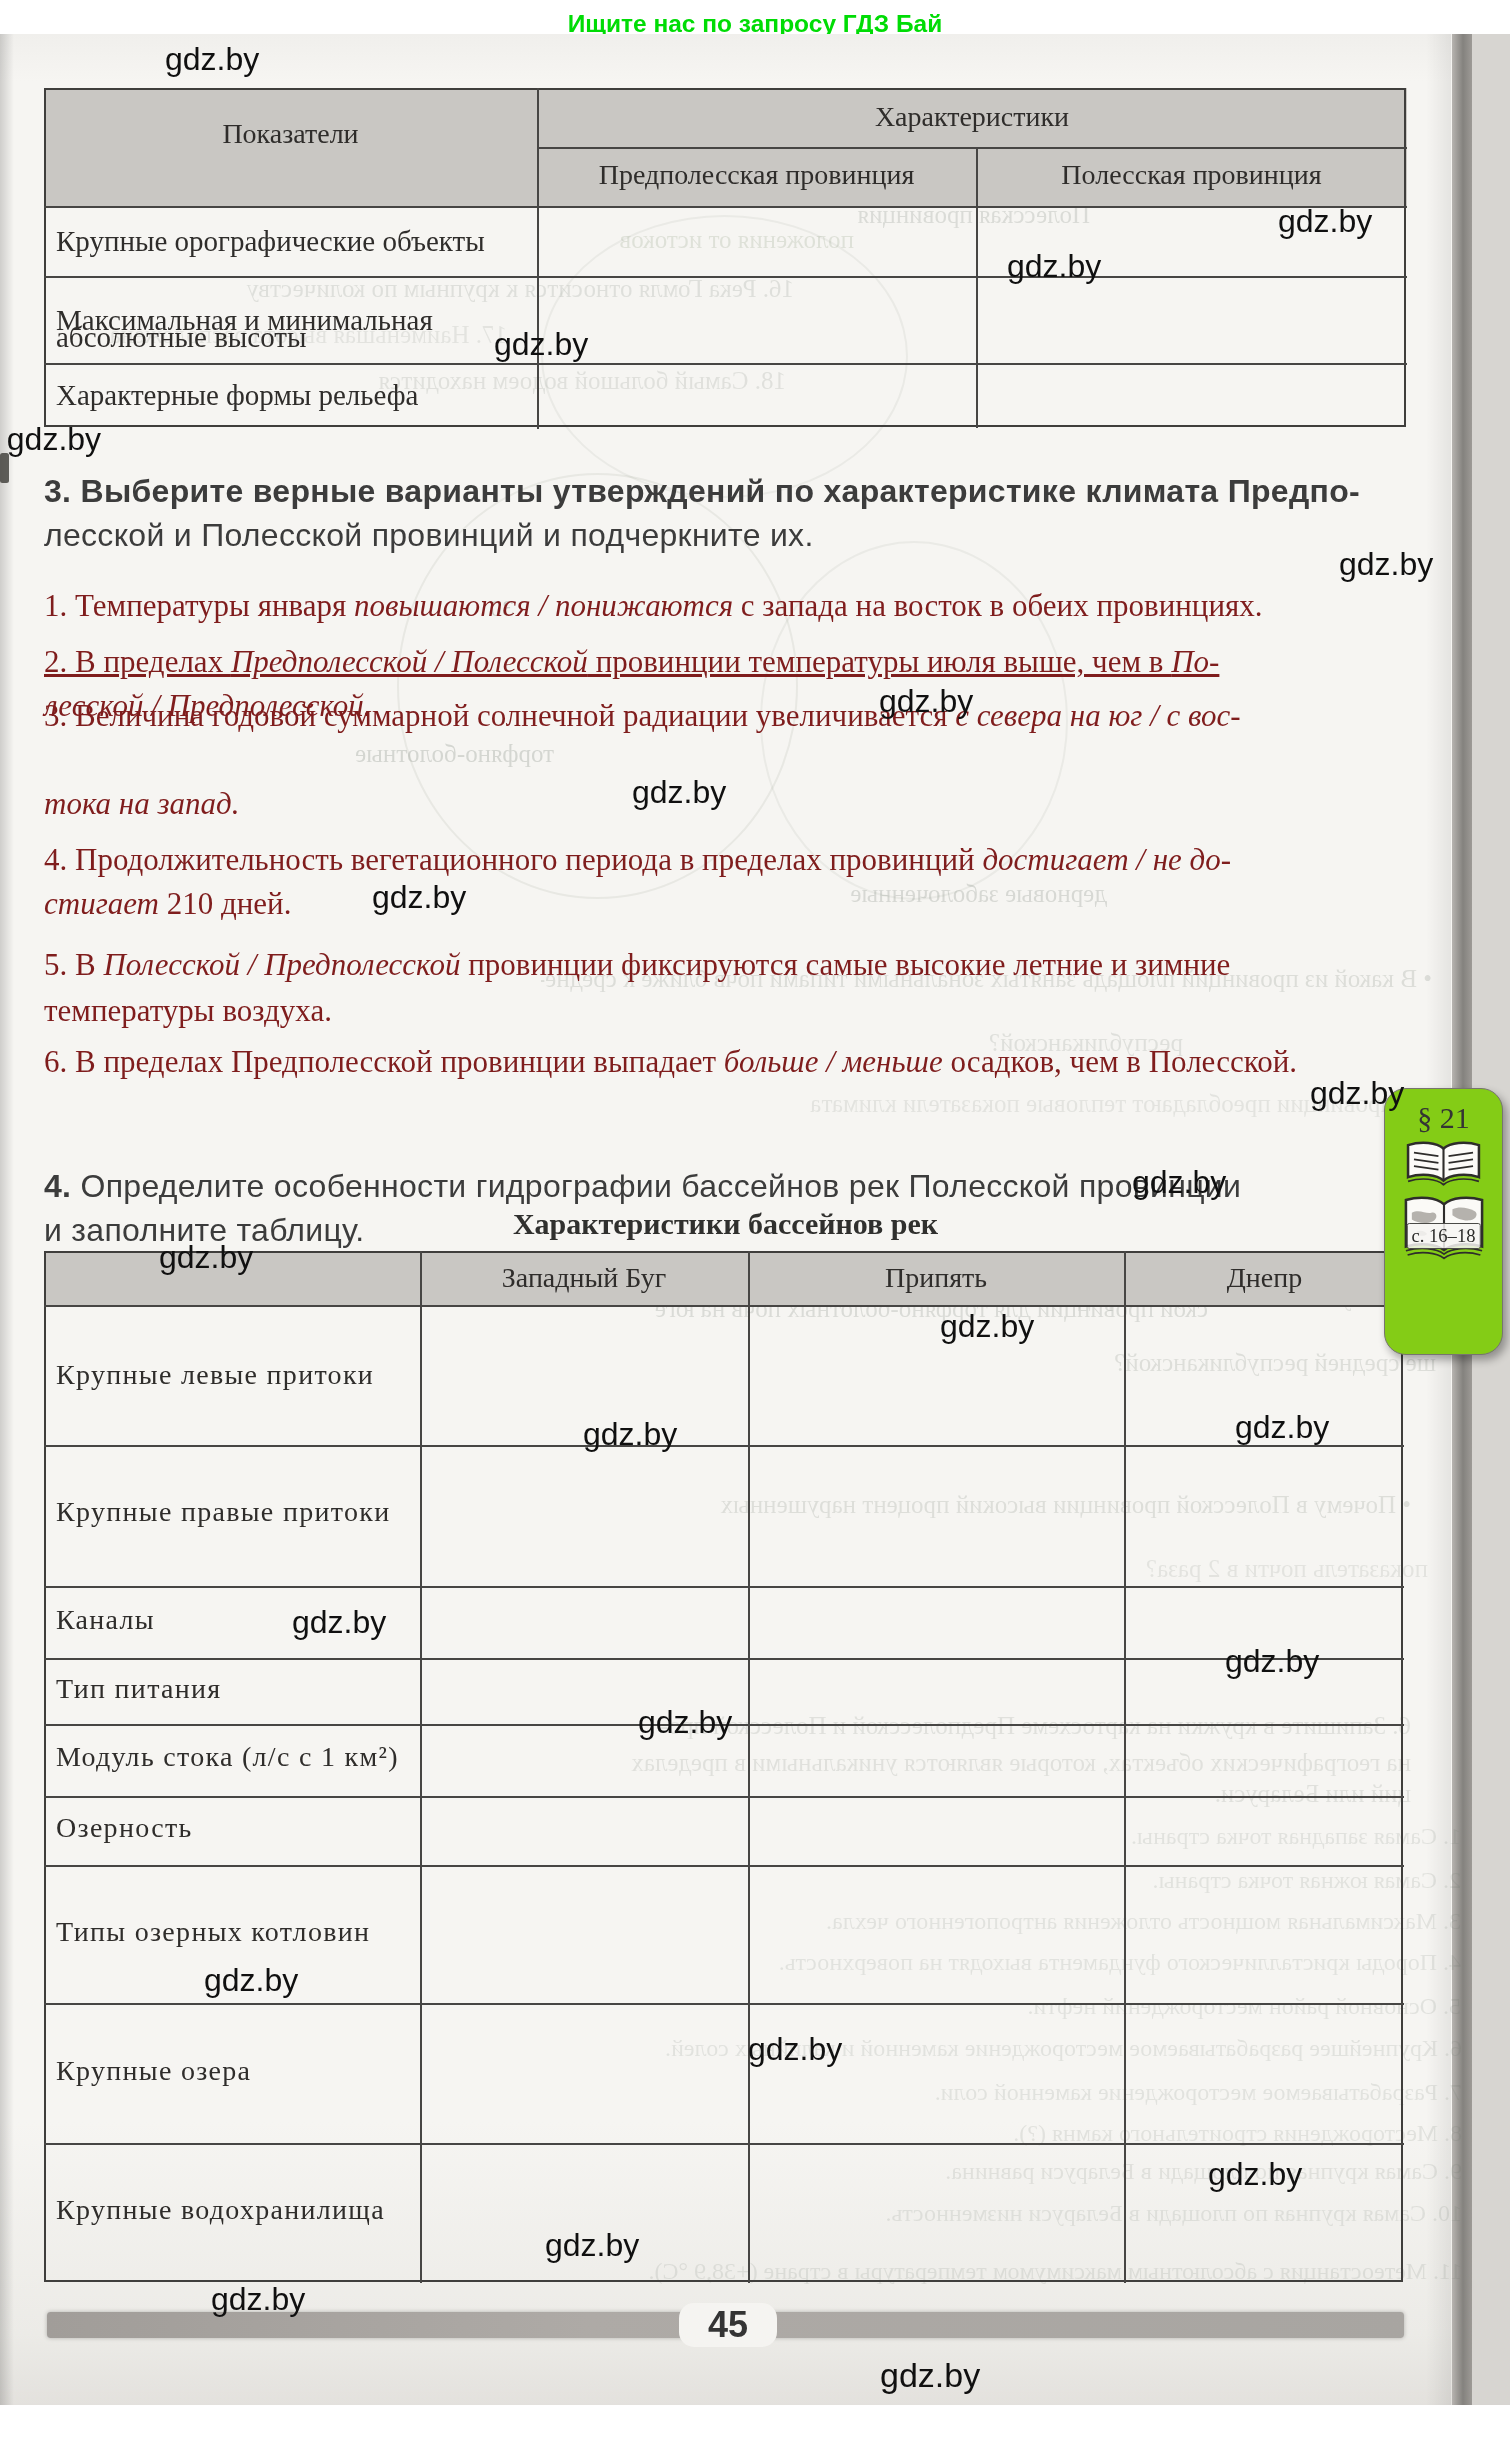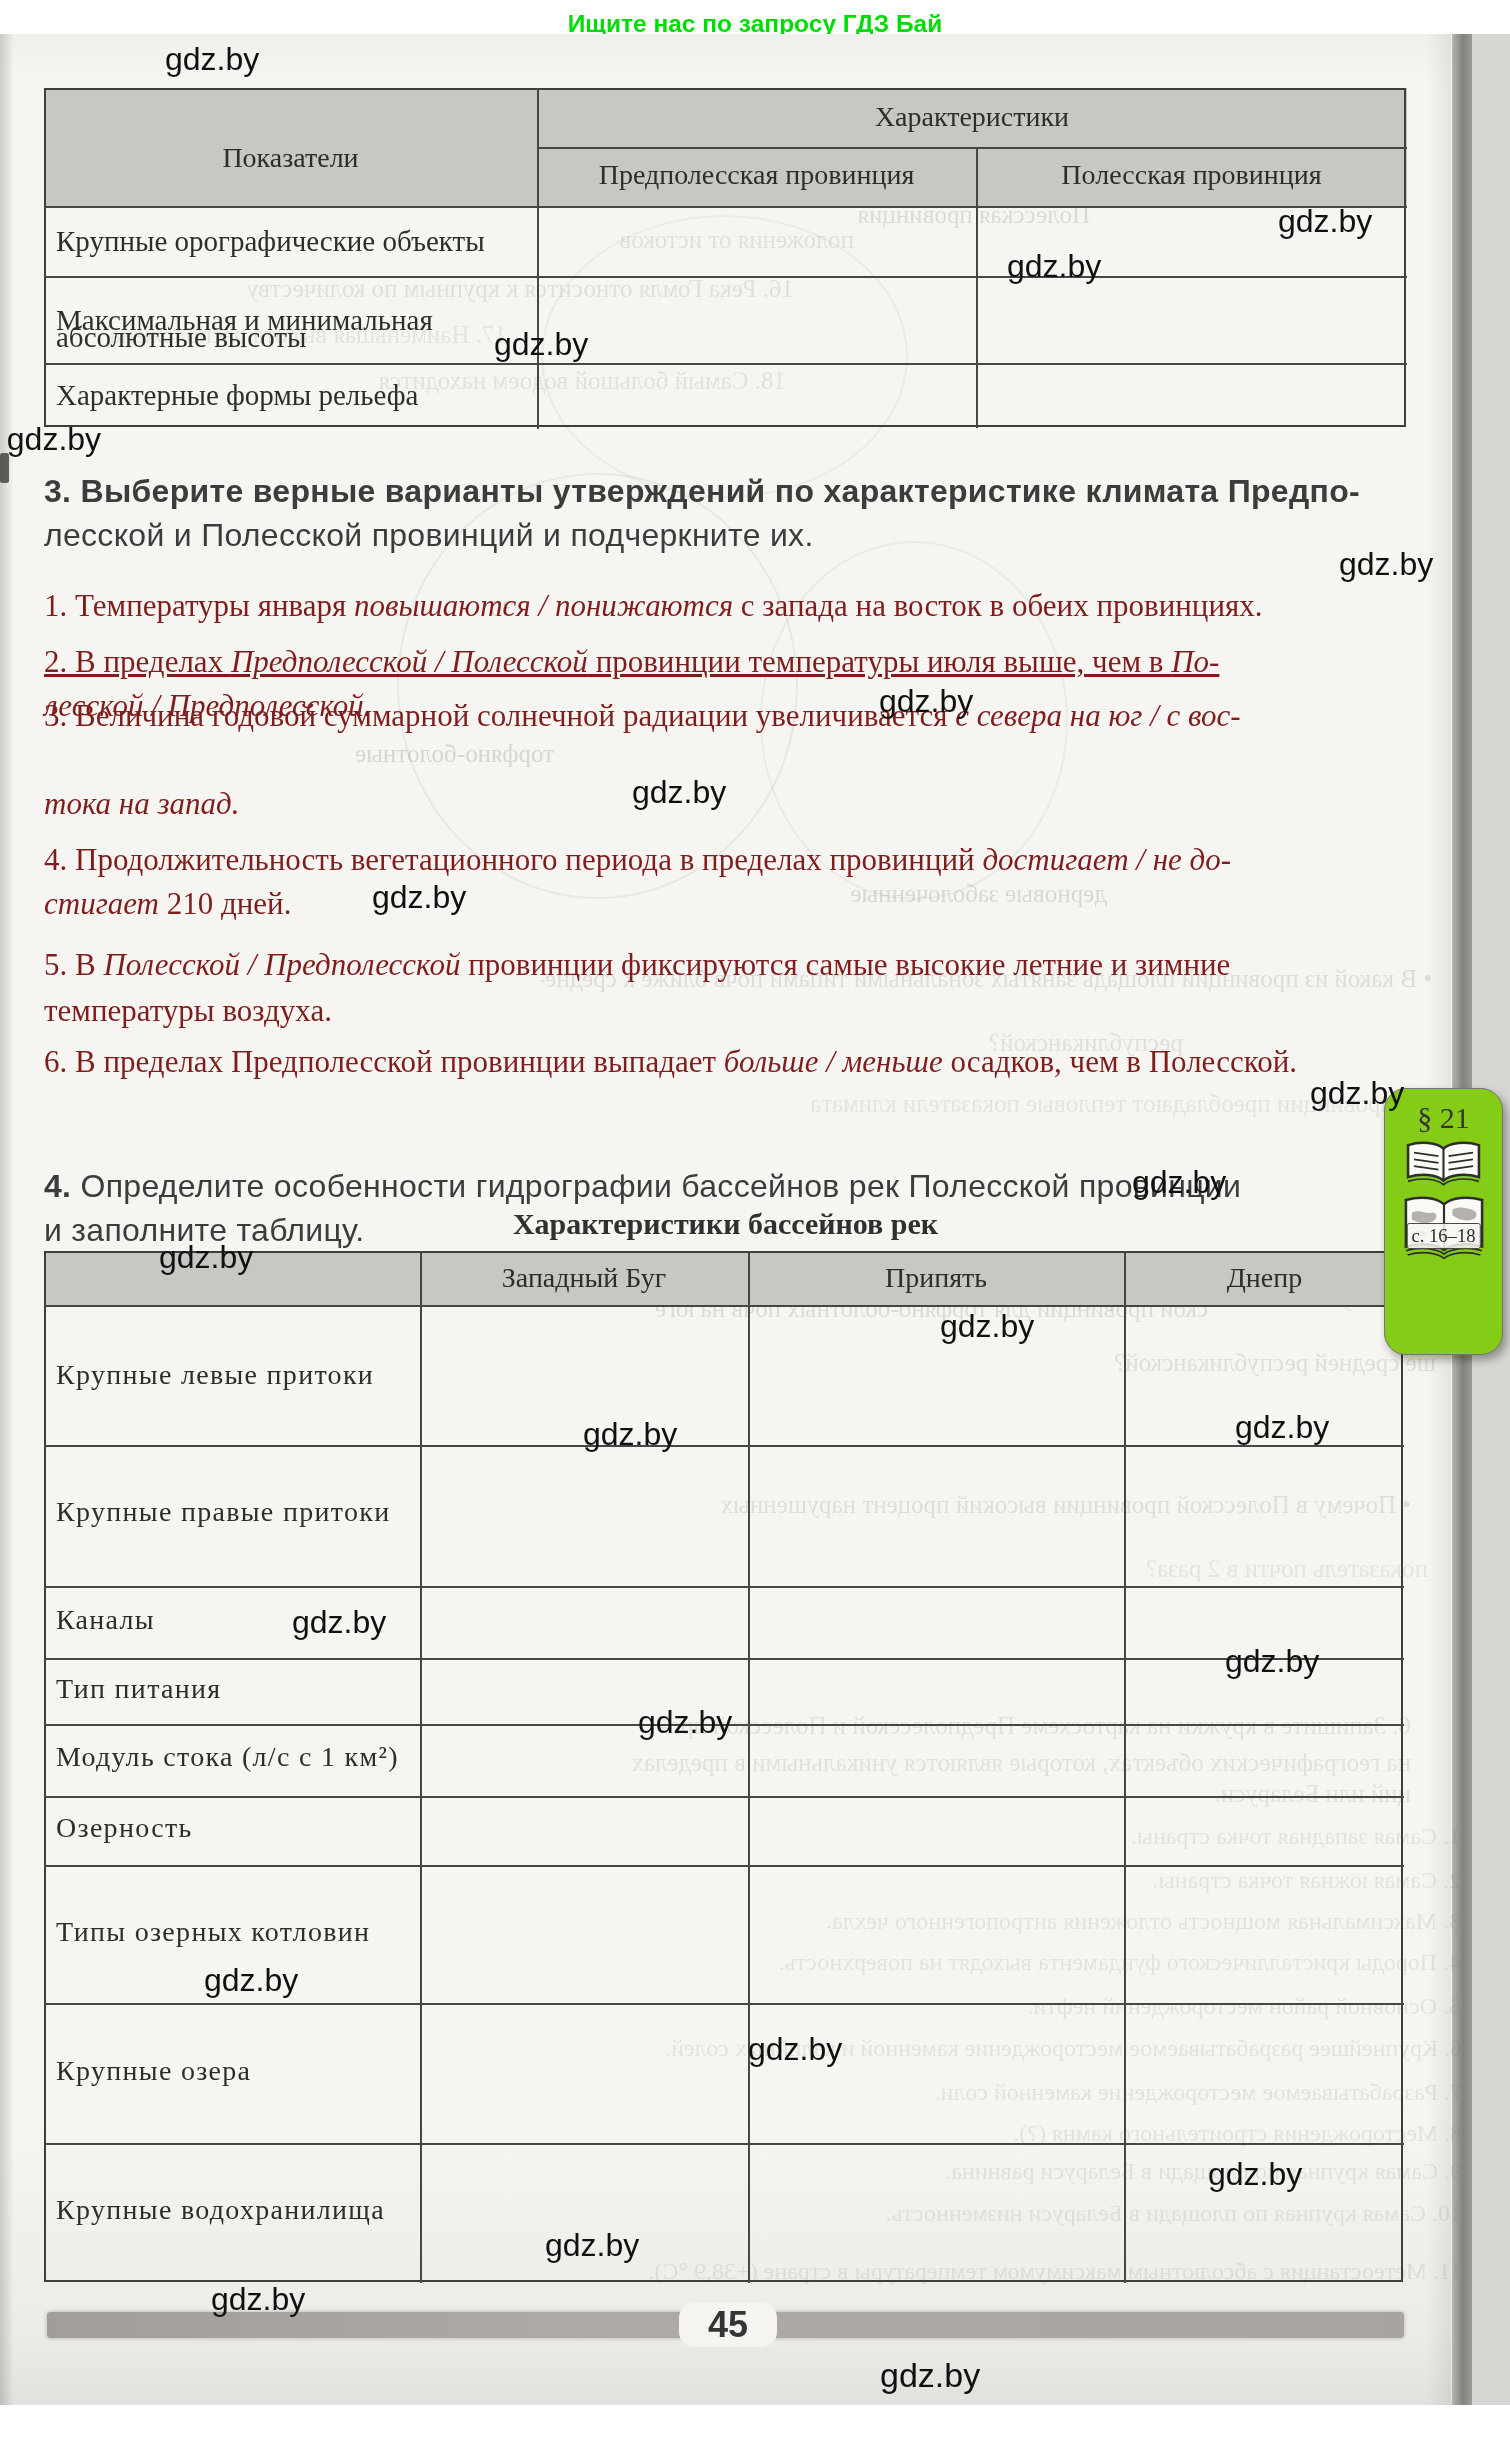--- a/index.html
+++ b/index.html
@@ -115,21 +115,21 @@
   <div class="fill" style="left:44px;top:88px;width:1363px;height:118px;"></div>
   <div class="outer" style="left:44px;top:88px;width:1358px;height:335px;"></div>
   <div class="vl" style="left:537px;top:88px;height:341px;"></div>
   <div class="vl" style="left:976px;top:147px;height:281px;"></div>
   <div class="hl" style="left:537px;top:147px;width:870px;"></div>
   <div class="hl" style="left:44px;top:206px;width:1363px;"></div>
   <div class="hl" style="left:44px;top:276px;width:1363px;"></div>
   <div class="hl" style="left:44px;top:363px;width:1363px;"></div>
 
   <div class="cell ctr" style="left:537px;top:101px;width:870px;">Характеристики</div>
-  <div class="cell ctr" style="left:44px;top:142px;width:493px;">Показатели</div>
+  <div class="cell ctr" style="left:44px;top:118px;width:493px;">Показатели</div>
   <div class="cell ctr" style="left:537px;top:159px;width:439px;">Предполесская провинция</div>
   <div class="cell ctr" style="left:976px;top:159px;width:431px;">Полесская провинция</div>
   <div class="cell" style="left:56px;top:225px;font-size:29px;">Крупные орографические объекты</div>
   <div class="cell" style="left:56px;top:281px;font-size:29px;margin-top:23px;">Максимальная и минимальная</div>
   <div class="cell" style="left:56px;top:321px;font-size:29px;">абсолютные высоты</div>
   <div class="cell" style="left:56px;top:379px;font-size:29px;">Характерные формы рельефа</div>
 
   <div class="thead" style="left:44px;top:473px;">
     <span>3.</span>
     <span style="font-weight:700;">Выберите верные варианты утверждений по характеристике климата Предпо-</span>

